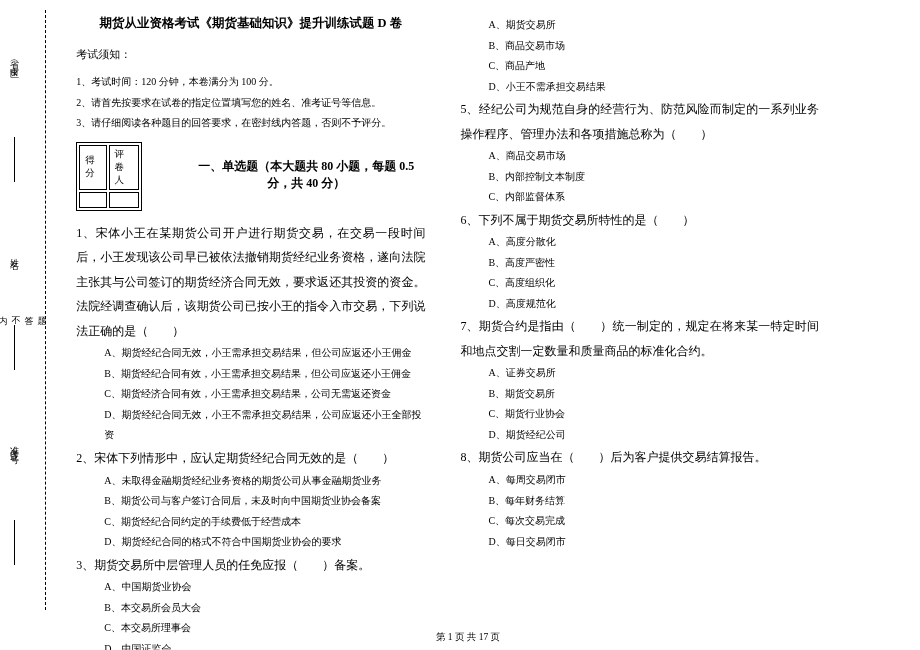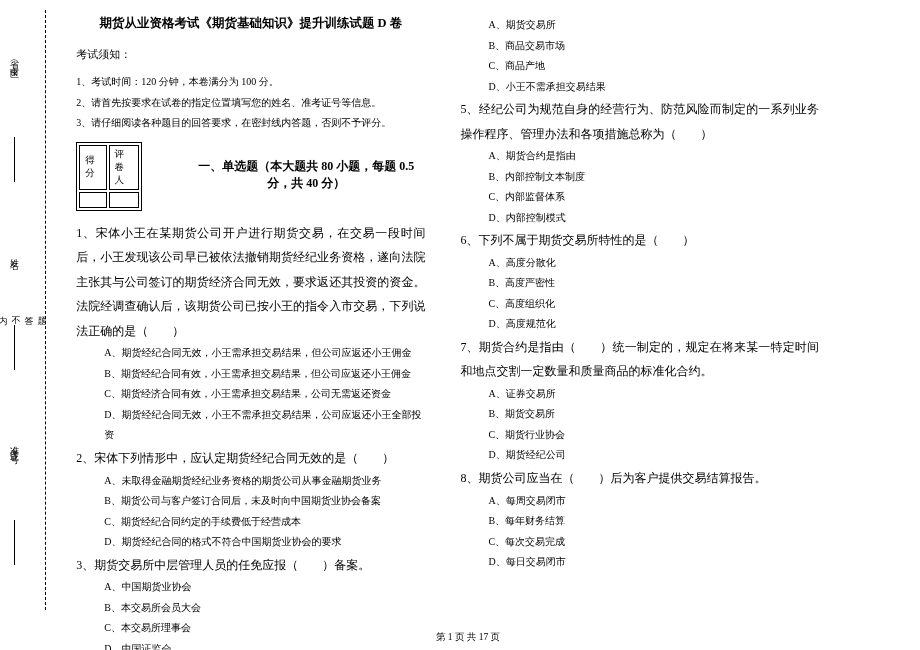--- a/index.html
+++ b/index.html
@@ -209,24 +209,23 @@
     <div class="q">4、我国的期货交易必须在（　　）内进行。</div>
   </div>
 
   <div class="col col-right">
     <div class="opt">A、期货交易所</div>
     <div class="opt">B、商品交易市场</div>
     <div class="opt">C、商品产地</div>
     <div class="opt">D、小王不需承担交易结果</div>
 
     <div class="q">5、经纪公司为规范自身的经营行为、防范风险而制定的一系列业务操作程序、管理办法和各项措施总称为（　　）</div>
-    <div class="opt">A、期货合约是指由</div>
+    <div class="opt">A、商品交易市场</div>
     <div class="opt">B、内部控制文本制度</div>
     <div class="opt">C、内部监督体系</div>
-    <div class="opt">D、内部控制模式</div>
 
     <div class="q">6、下列不属于期货交易所特性的是（　　）</div>
     <div class="opt">A、高度分散化</div>
     <div class="opt">B、高度严密性</div>
     <div class="opt">C、高度组织化</div>
     <div class="opt">D、高度规范化</div>
 
     <div class="q">7、期货合约是指由（　　）统一制定的，规定在将来某一特定时间和地点交割一定数量和质量商品的标准化合约。</div>
     <div class="opt">A、证券交易所</div>
     <div class="opt">B、期货交易所</div>

